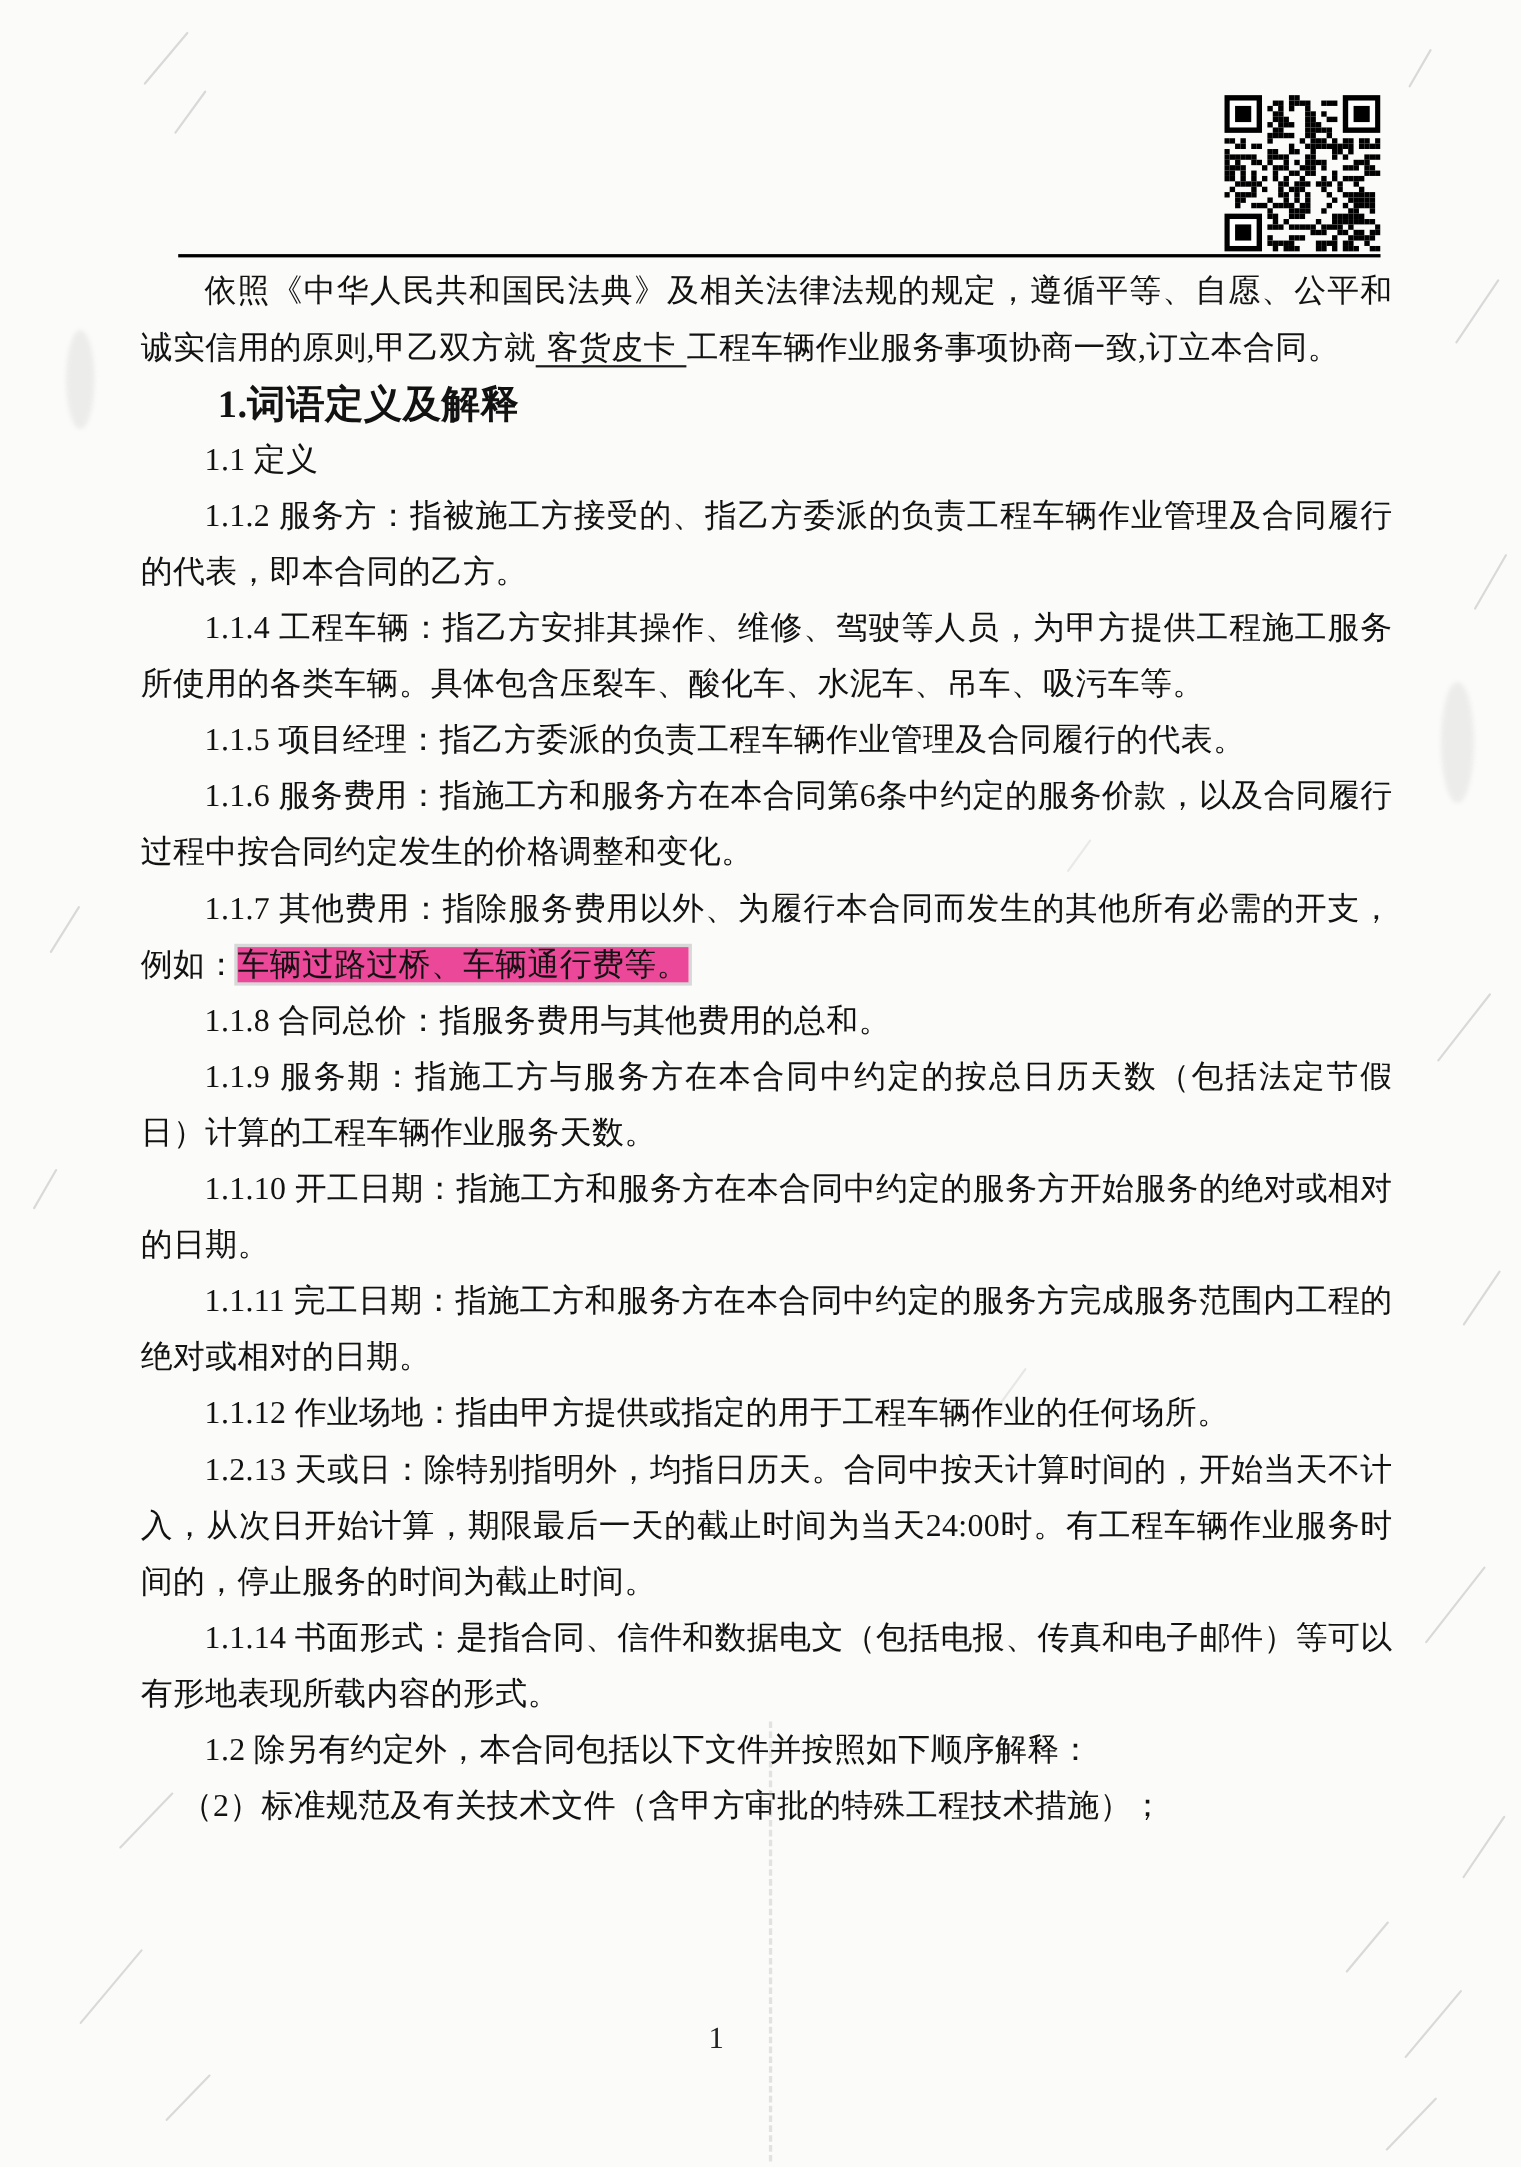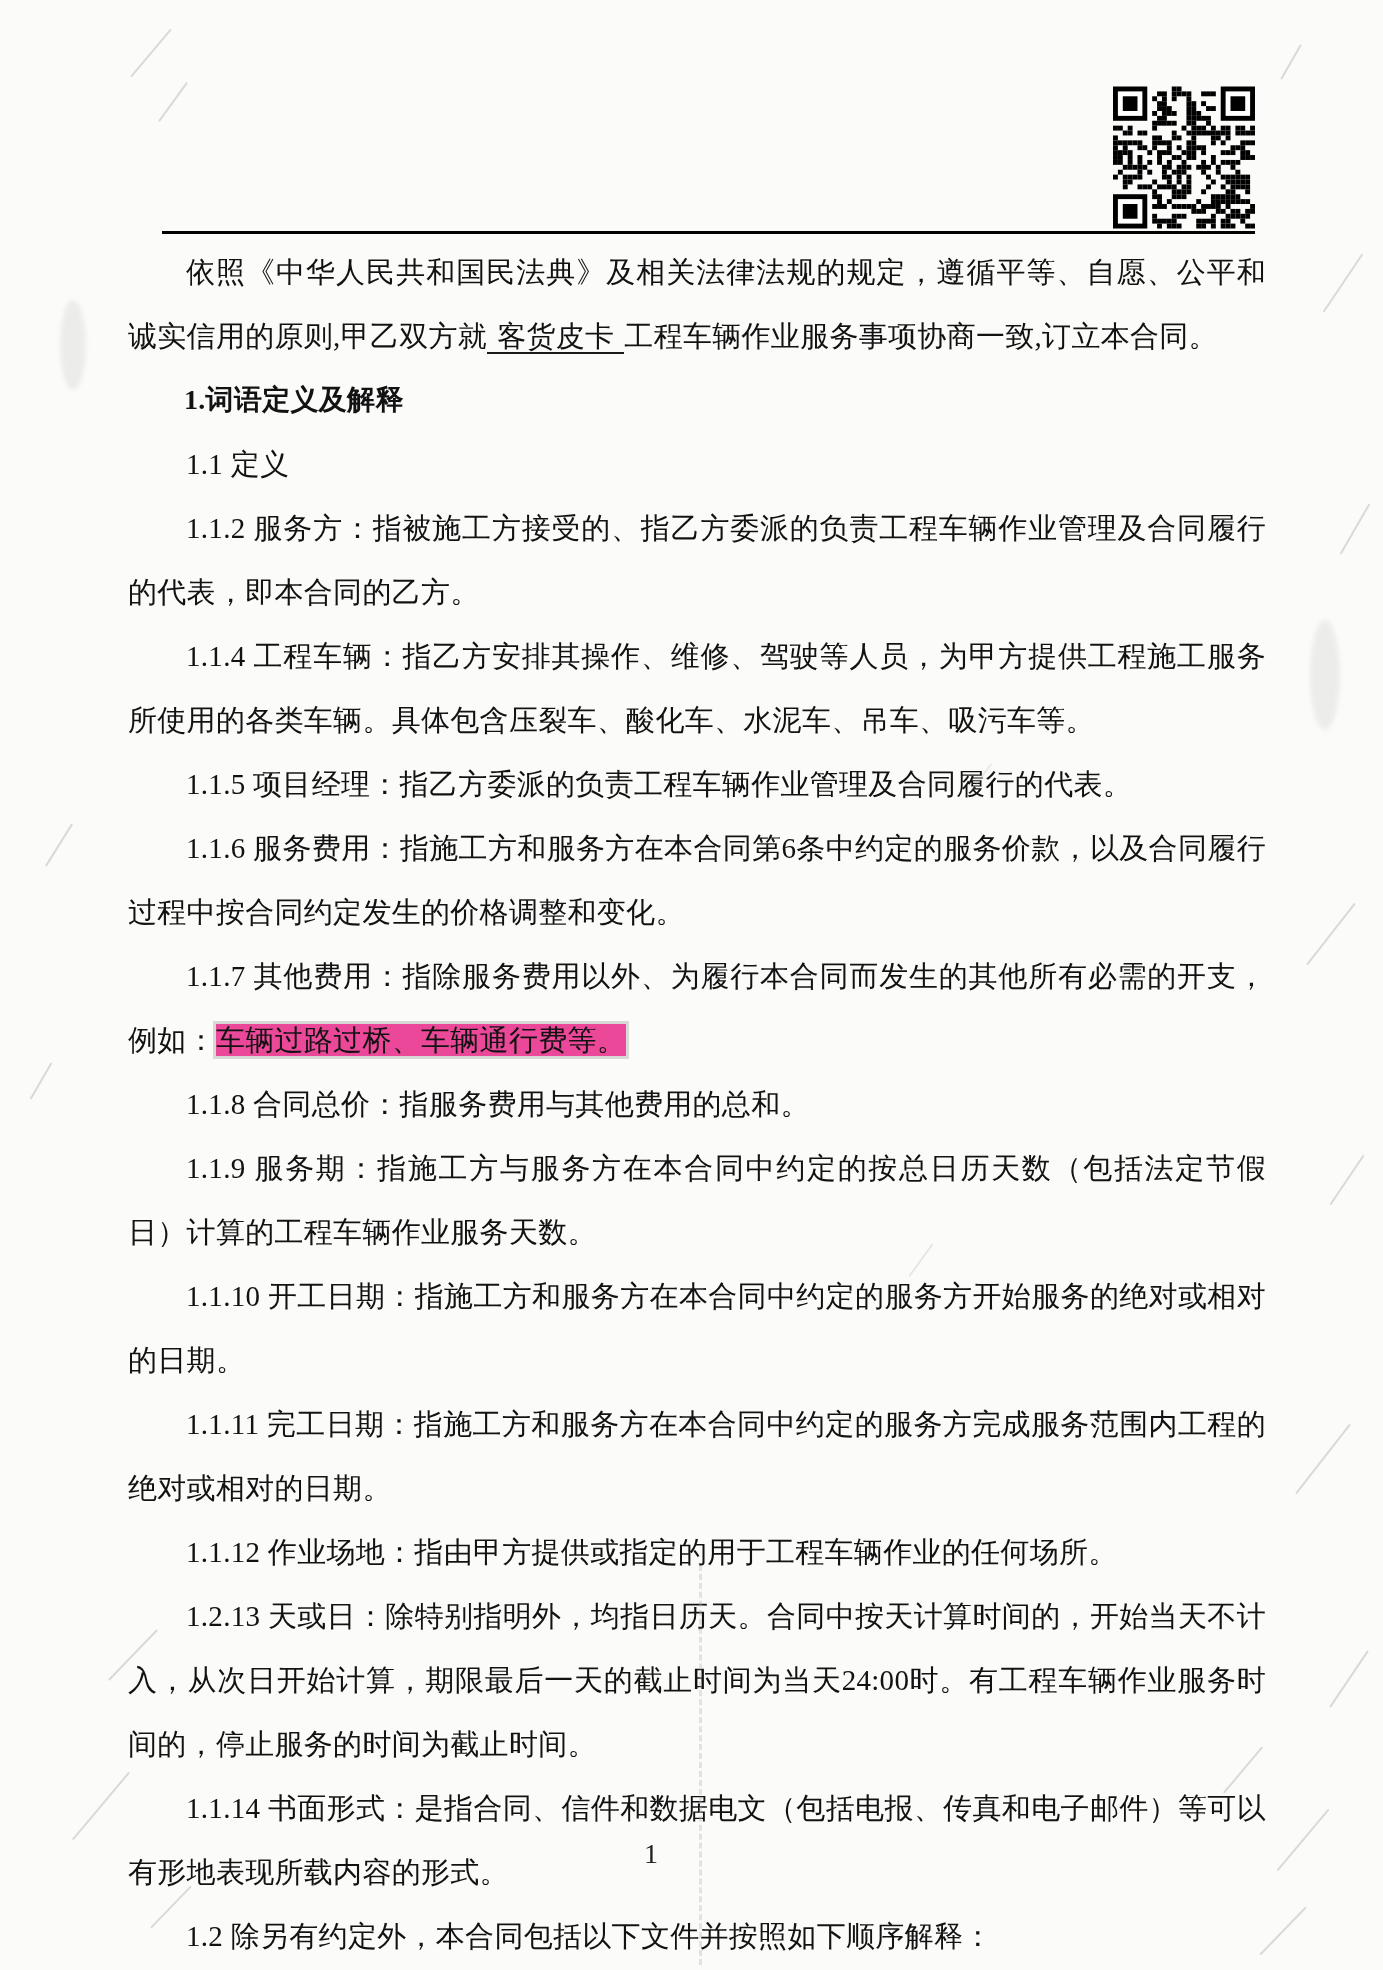--- a/index.html
+++ b/index.html
@@ -13,25 +13,25 @@
     background:#000;
   }
   .qr{
     position:absolute;left:1113px;top:83px;width:142px;height:149px;
   }
   .qr svg{width:100%;height:100%;display:block;}
   .content{
     position:absolute;left:128px;top:240px;width:1138px;
   }
   .para{
-    margin:0;font-size:29px;line-height:64px;letter-spacing:0.3px;
+    margin:0;font-size:29px;line-height:51px;letter-spacing:0.3px;
     text-align:justify;text-indent:2em;
     font-weight:500;
   }
-  .heading{font-weight:bold;font-size:28px;}
+  .heading{font-weight:bold;font-size:35px;}
   .list{text-indent:1.25em;}
   .hl{background:#ec4899;box-shadow:0 0 0 3px #d8d8d8;}
   .blank{border-bottom:2px solid #1a1a1a;padding:0 10px;}
   .footer{
     position:absolute;top:1838px;left:644px;font-size:28px;color:#222;
   }
   
   .art{position:absolute;background:#9a9a9a;width:2px;opacity:.35;border-radius:2px;}
   .fold{
     position:absolute;left:699px;top:1565px;width:0;height:400px;

